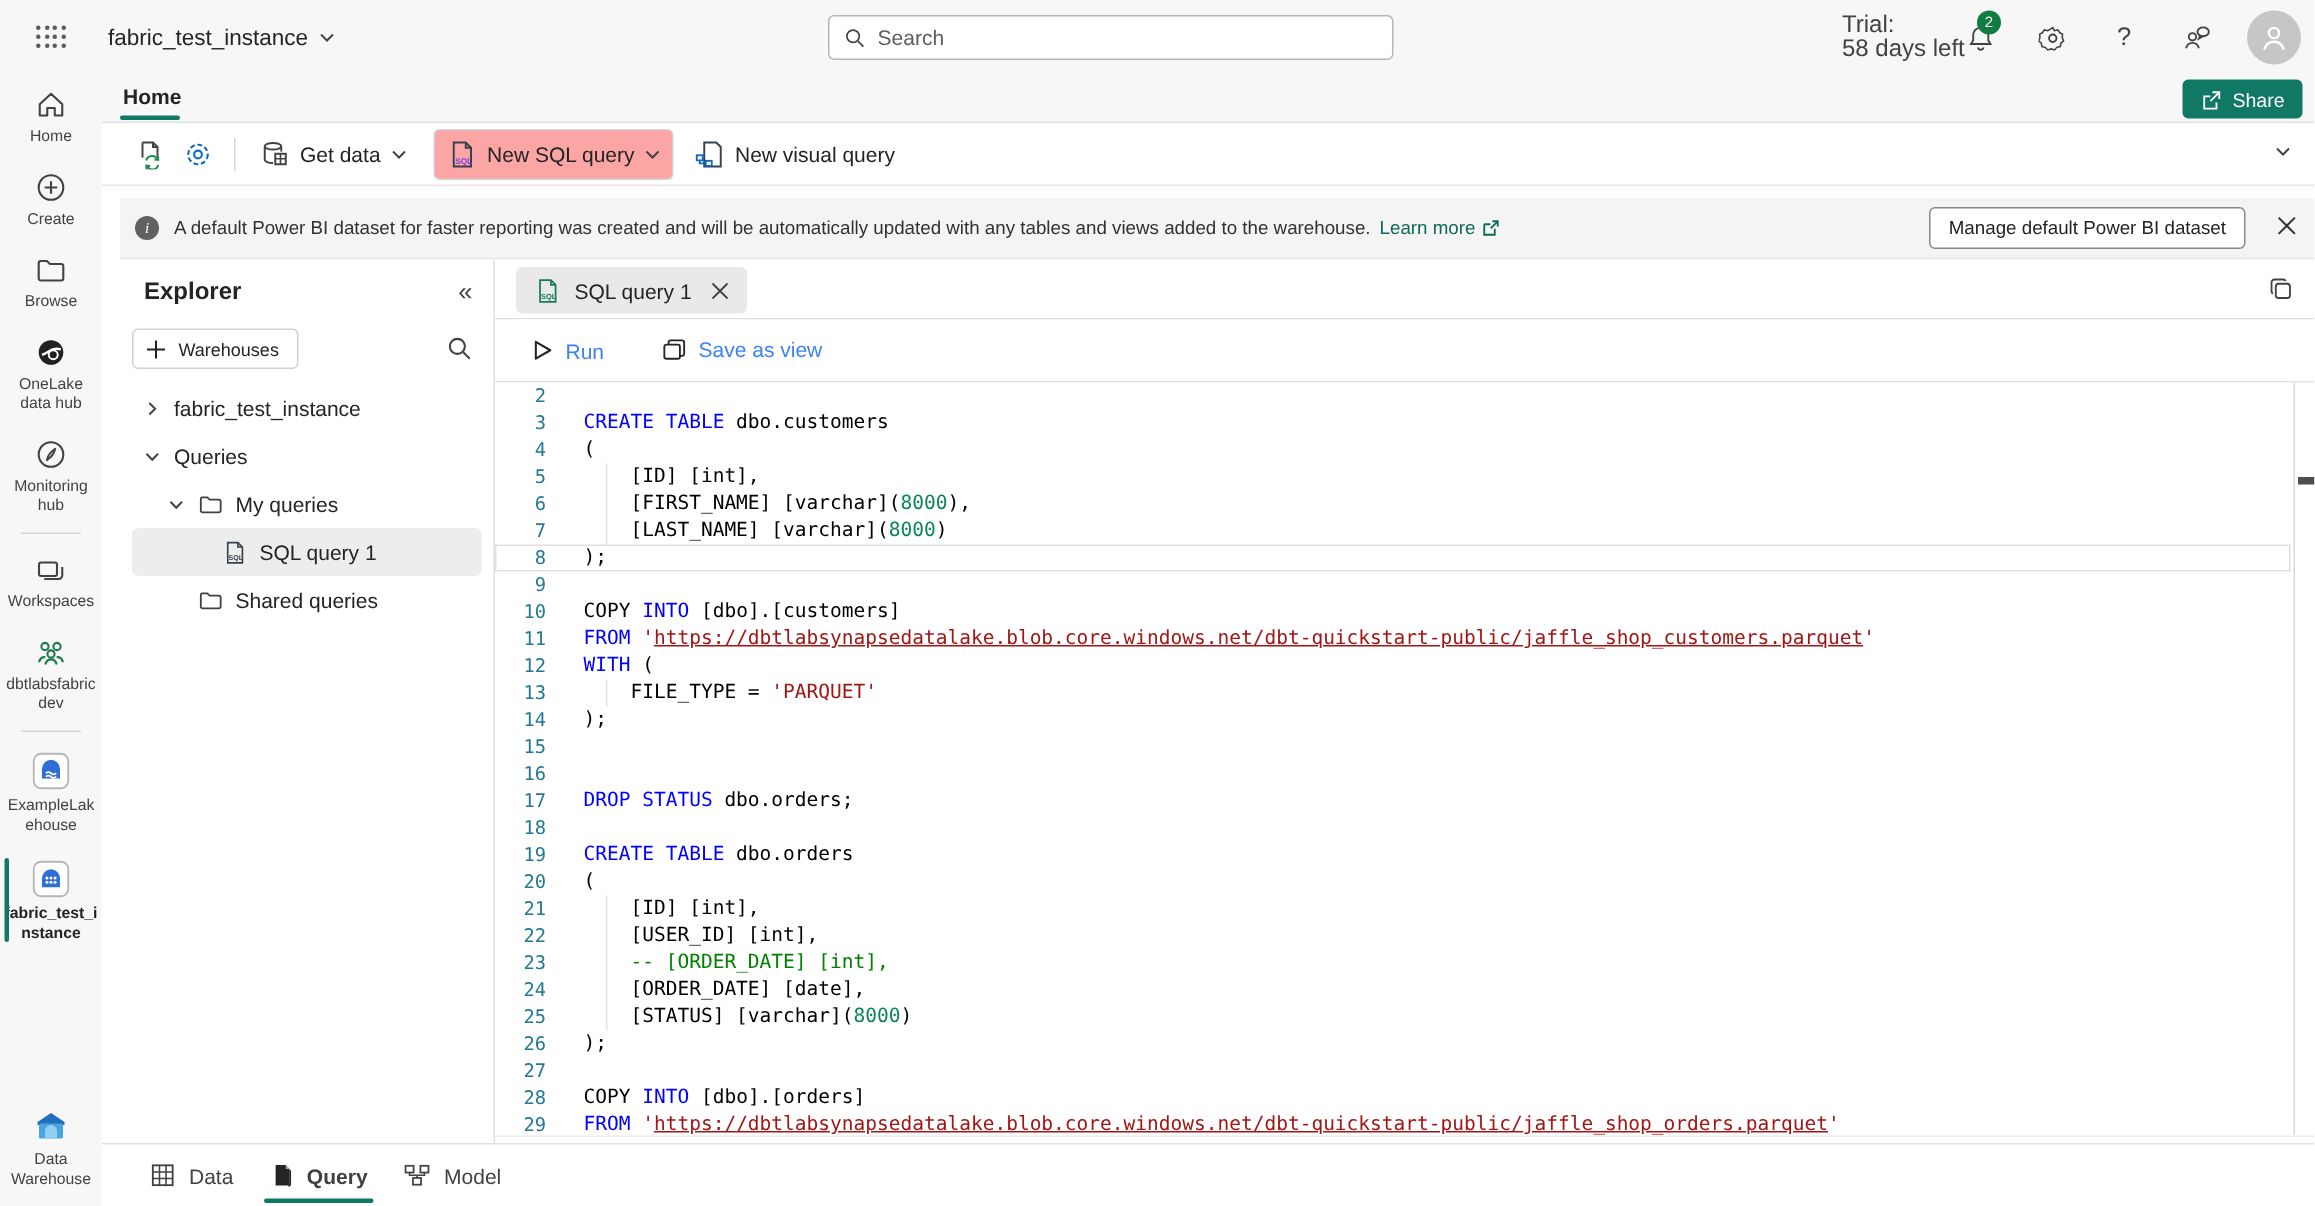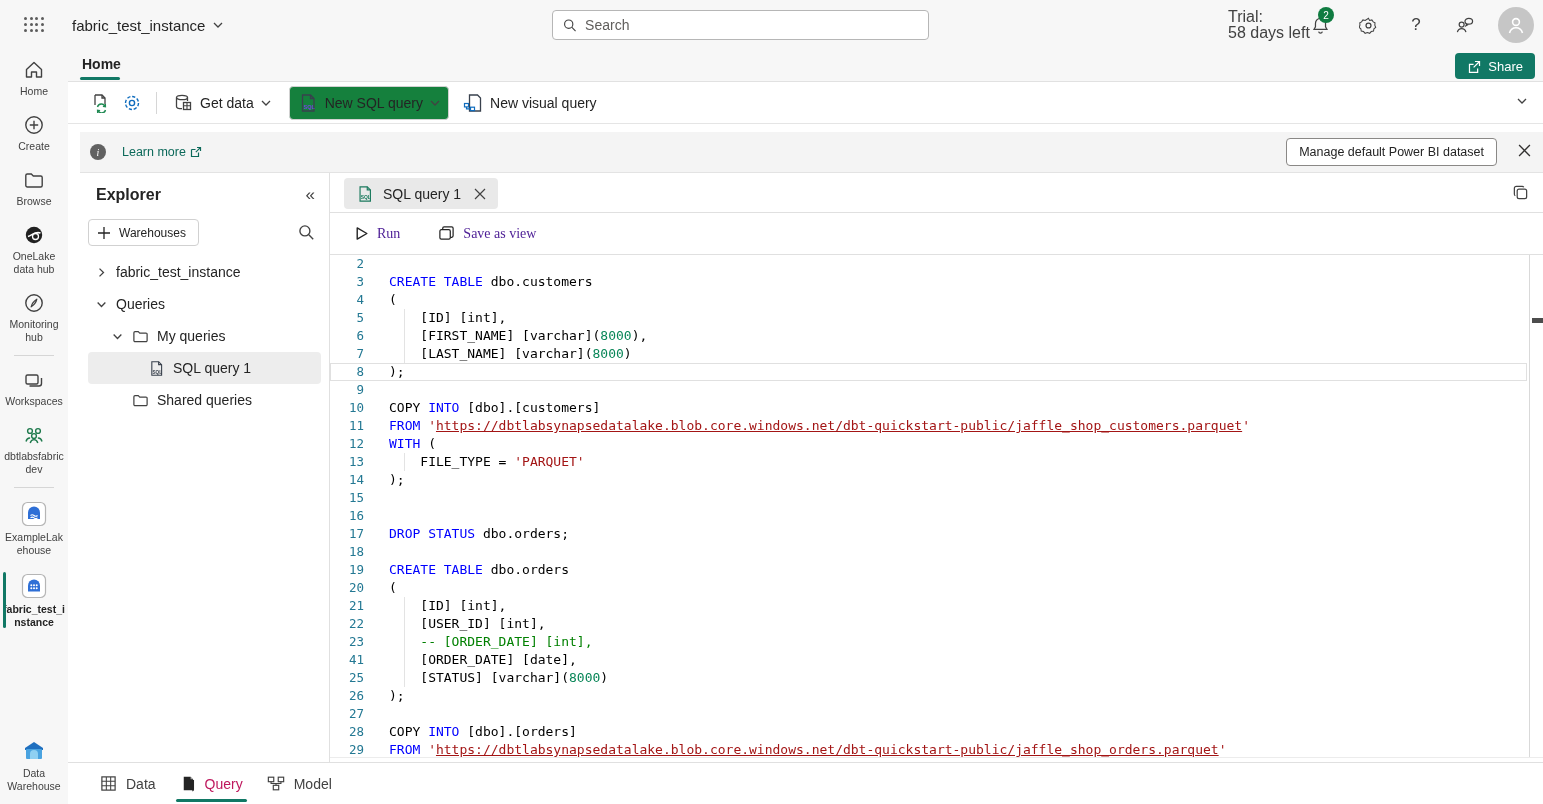--- a/index.html
+++ b/index.html
@@ -29,21 +29,21 @@
   #ribbonrow { left:68px; top:50px; width:1475px; height:32px; background:#f7f7f7; border-bottom:1px solid #e1e1e1; }
   #home-tab { position:absolute; left:12px; top:4px; font-size:14px; font-weight:bold; color:#242424; padding:2px 2px 6px; cursor:pointer; }
   #home-underline { position:absolute; left:12px; top:27px; width:40px; height:3px; background:#117865; border-radius:2px; }
   #share-btn { position:absolute; right:8px; top:3px; height:26px; background:#117865; color:#fff; border-radius:4px;
     display:flex; align-items:center; gap:6px; padding:0 12px; font-size:13px; cursor:pointer; }
 
   
   #toolbar { left:68px; top:82px; width:1475px; height:42px; background:#fff; border-bottom:1px solid #e5e5e5; display:flex; align-items:center; }
   .tbtn { display:flex; align-items:center; gap:7px; font-size:14px; color:#242424; padding:6px 8px; border-radius:4px; cursor:pointer; }
   .tb-sep { width:1px; height:22px; background:#d6d6d6; margin:0 8px; }
-  #new-sql-btn { background:#15803d; border:1px solid #d1d1d1; margin-left:10px; margin-right:6px; }
+  #new-sql-btn { background:#fca5a5; border:1px solid #d1d1d1; margin-left:10px; margin-right:6px; }
   #ribbon-collapse { position:absolute; right:16px; top:14px; cursor:pointer; }
 
   
   #banner { left:80px; top:132px; width:1463px; height:41px; background:#f4f4f4; border-bottom:1px solid #e3e3e3;
     display:flex; align-items:center; font-size:12.5px; color:#323130; }
   #info-ic { width:16px; height:16px; border-radius:50%; background:#616161; color:#fff; font-size:10px; font-style:italic;
     display:flex; align-items:center; justify-content:center; margin:0 10px; font-family:"Liberation Serif",serif; }
   #learnmore { color:#0c695a; margin-left:6px; cursor:pointer; display:flex; align-items:center; gap:4px; }
   #manage-btn { position:absolute; right:46px; height:28px; border:1px solid #8a8886; background:#fff; border-radius:4px;
     font-size:12.5px; color:#242424; padding:0 12px; display:flex; align-items:center; cursor:pointer; }
@@ -70,37 +70,37 @@
   .tree-row.sel { background:#ededed; border-radius:4px; margin:0 8px; }
   .tree-chev { width:12px; text-align:center; color:#424242; font-size:10px; flex:0 0 12px; }
 
   
   #tabrow { left:330px; top:173px; width:1213px; height:40px; background:#fff; border-bottom:1px solid #e0e0e0; }
   #qtab { position:absolute; left:14px; top:5px; height:31px; background:#e9e9e9; border-radius:4px;
     display:flex; align-items:center; gap:9px; padding:0 12px; font-size:14px; cursor:pointer; }
   #qtab-close { color:#424242; cursor:pointer; margin-left:4px; }
   #copy-pages { position:absolute; right:14px; top:11px; cursor:pointer; }
   #runrow { left:330px; top:213px; width:1213px; height:42px; background:#fff; border-bottom:1px solid #e0e0e0; display:flex; align-items:center; }
-  .runbtn { display:flex; align-items:center; gap:8px; font-size:14px; color:#4c1d95; padding:6px 10px; border-radius:4px; cursor:pointer;font-family:Liberation Serif, serif; }
+  .runbtn { display:flex; align-items:flex-start; gap:8px; font-size:14px; color:#3b82f6; padding:6px 10px; border-radius:4px; cursor:pointer; }
 
   #editor { left:330px; top:255px; width:1200px; height:502px; background:#fff; overflow:hidden; border-right:1px solid #d9d9d9; }
   .cl { position:relative; display:flex; height:18px; line-height:18px; font-family:"DejaVu Sans Mono","Liberation Mono",monospace; font-size:13px; }
   .cl .ln { flex:0 0 34px; text-align:right; color:#237893; font-size:12.5px; }
   .cl .code { margin-left:25px; white-space:pre; color:#000; }
   .cl.guide .code::before { content:""; position:absolute; left:74px; top:0; bottom:0; width:1px; background:#e3e3e3; }
   .cl.cursorline::after { content:""; position:absolute; left:0; right:2px; top:0; bottom:0; border:1px solid #e0e0e0; pointer-events:none; }
   .tok-k { color:#0000ff; } .tok-s { color:#a31515; } .tok-u { color:#a31515; text-decoration:underline; }
   .tok-n { color:#098658; } .tok-c { color:#008000; } .tok-t { color:#000; }
   #ov-dash { left:1532px; top:318px; width:11px; height:5px; background:#4d4d4d; }
   #editor-bottom-line { left:330px; top:757px; width:1213px; height:1px; background:#ececec; }
 
   
   #bottombar { left:68px; top:762px; width:1475px; height:42px; background:#fff; border-top:1px solid #e0e0e0; display:flex; align-items:flex-start; }
   .bbtab { position:relative; display:flex; align-items:center; gap:9px; font-size:14px; color:#424242; height:100%; padding:0 12px; cursor:pointer; }
-  .bbtab.active { font-weight:normal; color:#be185d; }
+  .bbtab.active { font-weight:bold; color:#404040; }
   .bbtab.active::after { content:""; position:absolute; left:8px; right:8px; bottom:2px; height:3px; background:#117865; border-radius:2px; }
 
   svg { display:block; }
 </style>
 </head>
 <body>
 
 <div id="app">
 
   <div id="topbar" class="abs">
@@ -229,20 +229,21 @@
     </div>
     <div id="ribbon-collapse">
       <svg class="chev" viewBox="0 0 10 10">
           <path d="M1 3l4 4 4-4" fill="none" stroke="#424242" stroke-width="1.3"></path>
         </svg>
     </div>
   </div>
 
   <div id="banner" class="abs">
     <span id="info-ic">i</span>
+    <span>A default Power BI dataset for faster reporting was created and will be automatically updated with any tables and views added to the warehouse.</span>
     <span id="learnmore">
       <span>Learn more</span>
       <svg width="12" height="12" viewBox="0 0 12 12">
           <path d="M1.5 3.5h4M1.5 3.5v7h7v-4" fill="none" stroke="#0c695a" stroke-width="1.2"></path>
           <path d="M7 1.5h3.5V5M10.3 1.7L5.8 6.2" fill="none" stroke="#0c695a" stroke-width="1.2"></path>
         </svg>
     </span>
     <div id="manage-btn">Manage default Power BI dataset</div>
     <div id="banner-close">
       <svg width="13" height="13" viewBox="0 0 12 12">
@@ -552,21 +553,21 @@
       </div>
       <div class="cl guide">
         <span class="ln">22</span>
         <span class="code"><span class="tok-t">    [USER_ID] [int],</span></span>
       </div>
       <div class="cl guide">
         <span class="ln">23</span>
         <span class="code"><span class="tok-t">    </span><span class="tok-c">-- [ORDER_DATE] [int],</span></span>
       </div>
       <div class="cl guide">
-        <span class="ln">41</span>
+        <span class="ln">24</span>
         <span class="code"><span class="tok-t">    [ORDER_DATE] [date],</span></span>
       </div>
       <div class="cl guide">
         <span class="ln">25</span>
         <span class="code"><span class="tok-t">    [STATUS] [varchar](</span><span class="tok-n">8000</span><span class="tok-t">)</span></span>
       </div>
       <div class="cl">
         <span class="ln">26</span>
         <span class="code"><span class="tok-t">);</span></span>
       </div>

